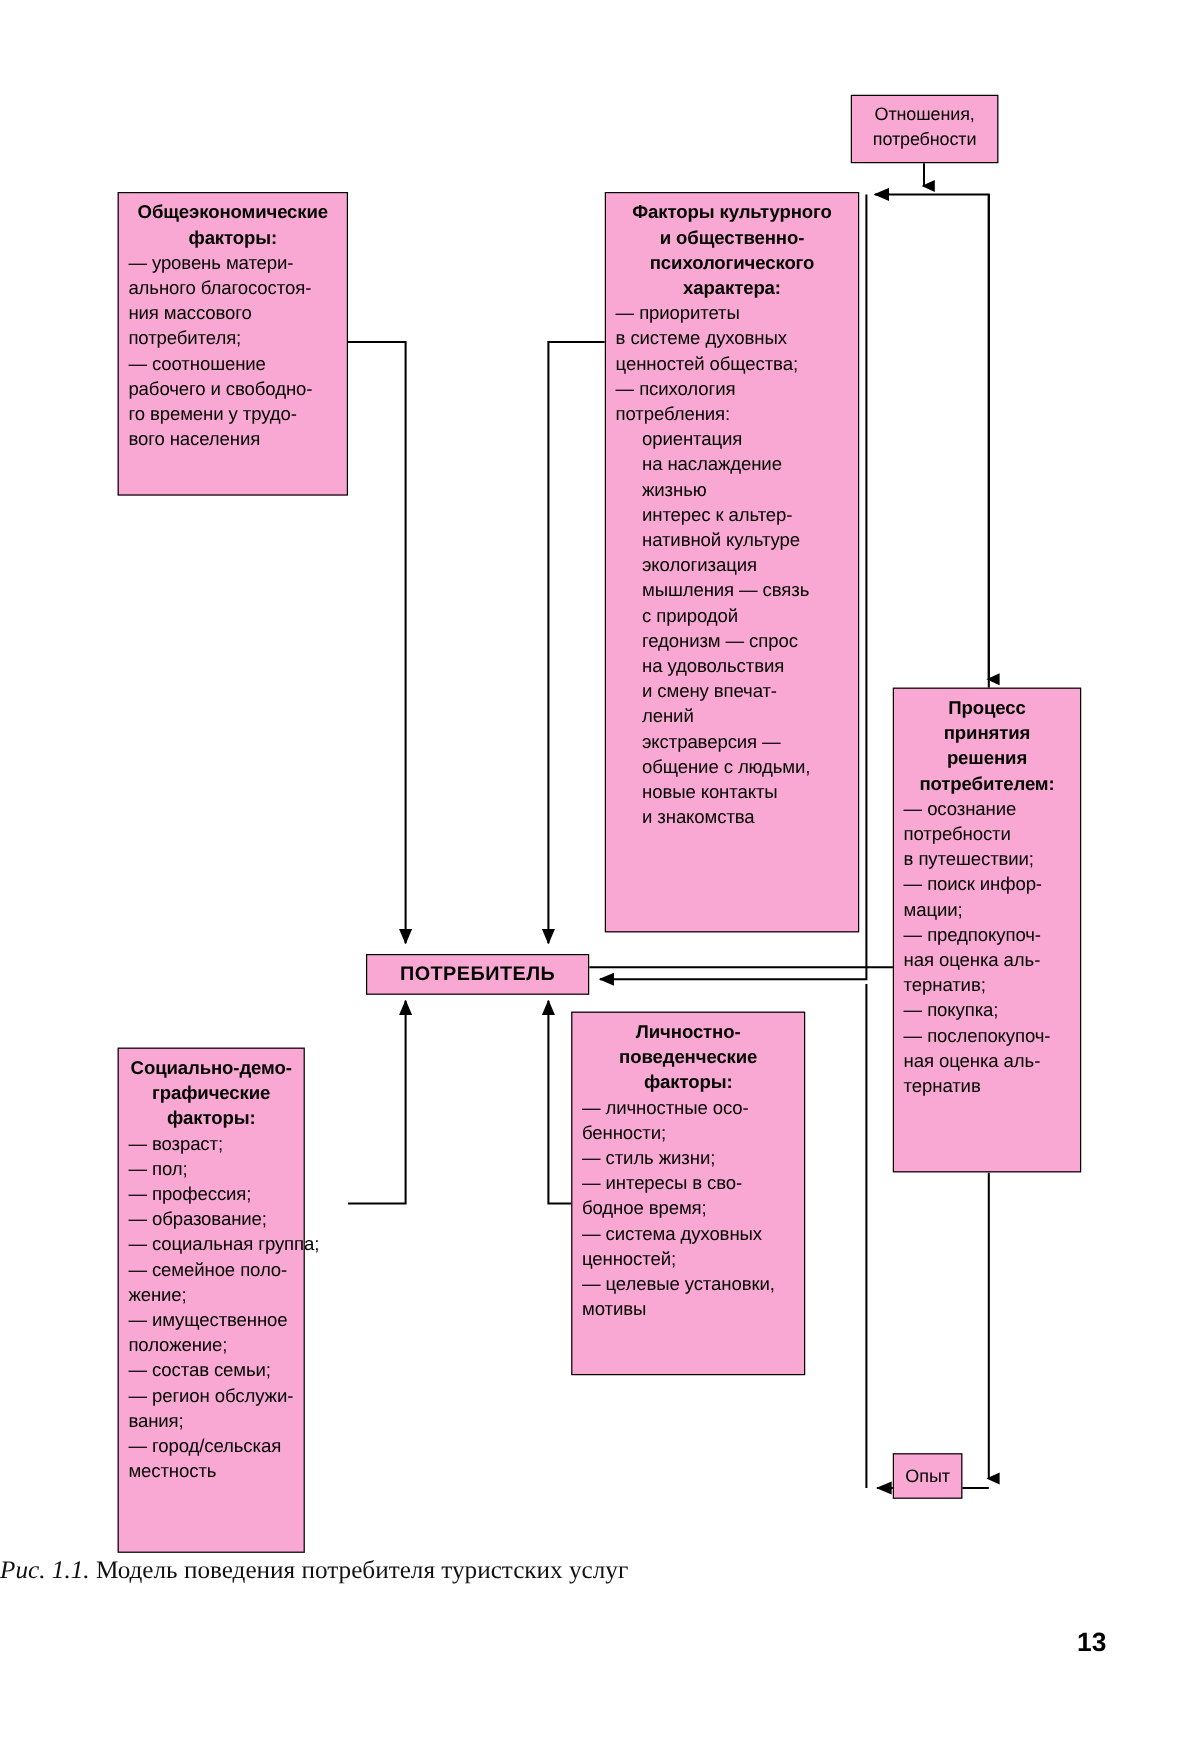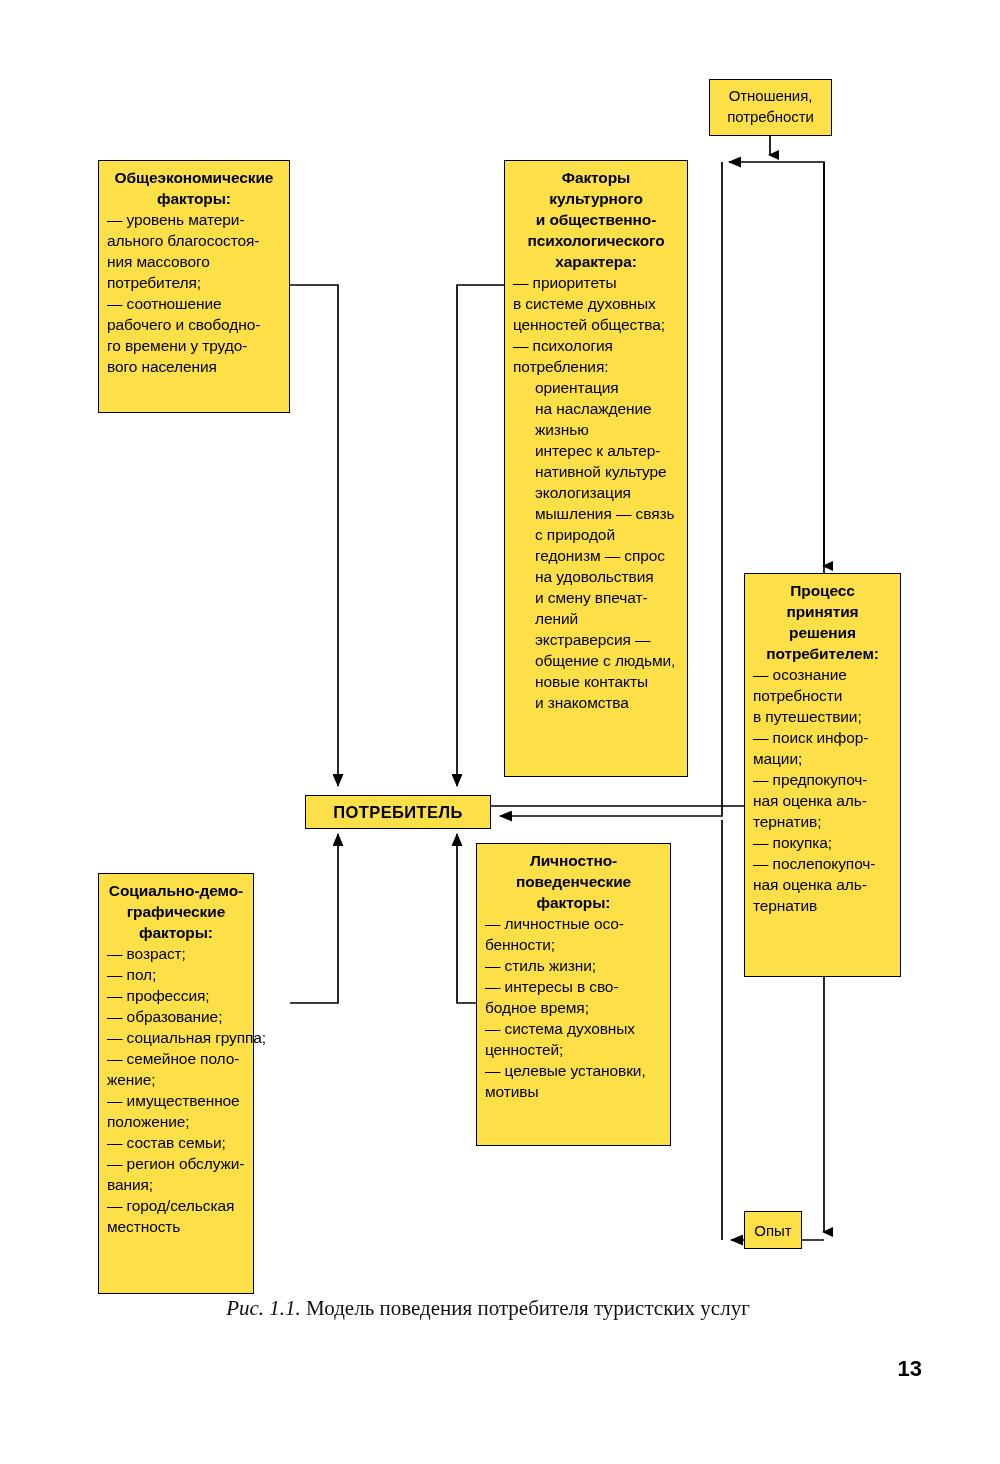--- a/index.html
+++ b/index.html
@@ -28,21 +28,21 @@
     left: 0; top: 0;
     width: 1000px;
     height: 1464px;
     pointer-events: none;
   }
   
   .box {
     position: absolute;
     box-sizing: border-box;
     border: 1.6px solid #000;
-    background: #fde047;
+    background: #f9a8d4;
     padding: 6px 8px 8px 8px;
   }
   .box .hdr {
     font-weight: bold;
     text-align: center;
     font-size: 15.5px;
     line-height: 1.36;
     letter-spacing: -0.1px;
   }
   .box .lines {
@@ -62,21 +62,21 @@
   #box-relations .lines {
     text-align: center;
     font-size: 15px;
     line-height: 1.42;
   }
 
   #box-general {
     left: 98px; top: 160px; width: 192px; height: 253px;
   }
   #box-cultural {
-    left: 504px; top: 160px; width: 184px; height: 617px;
+    left: 504px; top: 160px; width: 212px; height: 617px;
   }
   #box-sociodemo {
     left: 98px; top: 873px; width: 156px; height: 421px;
   }
   #box-personal {
     left: 476px; top: 843px; width: 195px; height: 303px;
   }
   #box-process {
     left: 744px; top: 573px; width: 157px; height: 404px;
   }
@@ -106,21 +106,21 @@
   #box-experience .ttl {
     font-size: 15px;
   }
 
   
   #caption {
     position: absolute;
     left: 0;
     top: 1296px;
     width: 976px;
-    text-align: center;
+    text-align: left;
     font-family: "Liberation Serif", "DejaVu Serif", serif;
     font-size: 21px;
     color: #111;
   }
   #caption .figno {
     font-style: italic;
   }
   #page-number {
     position: absolute;
     right: 78px;

